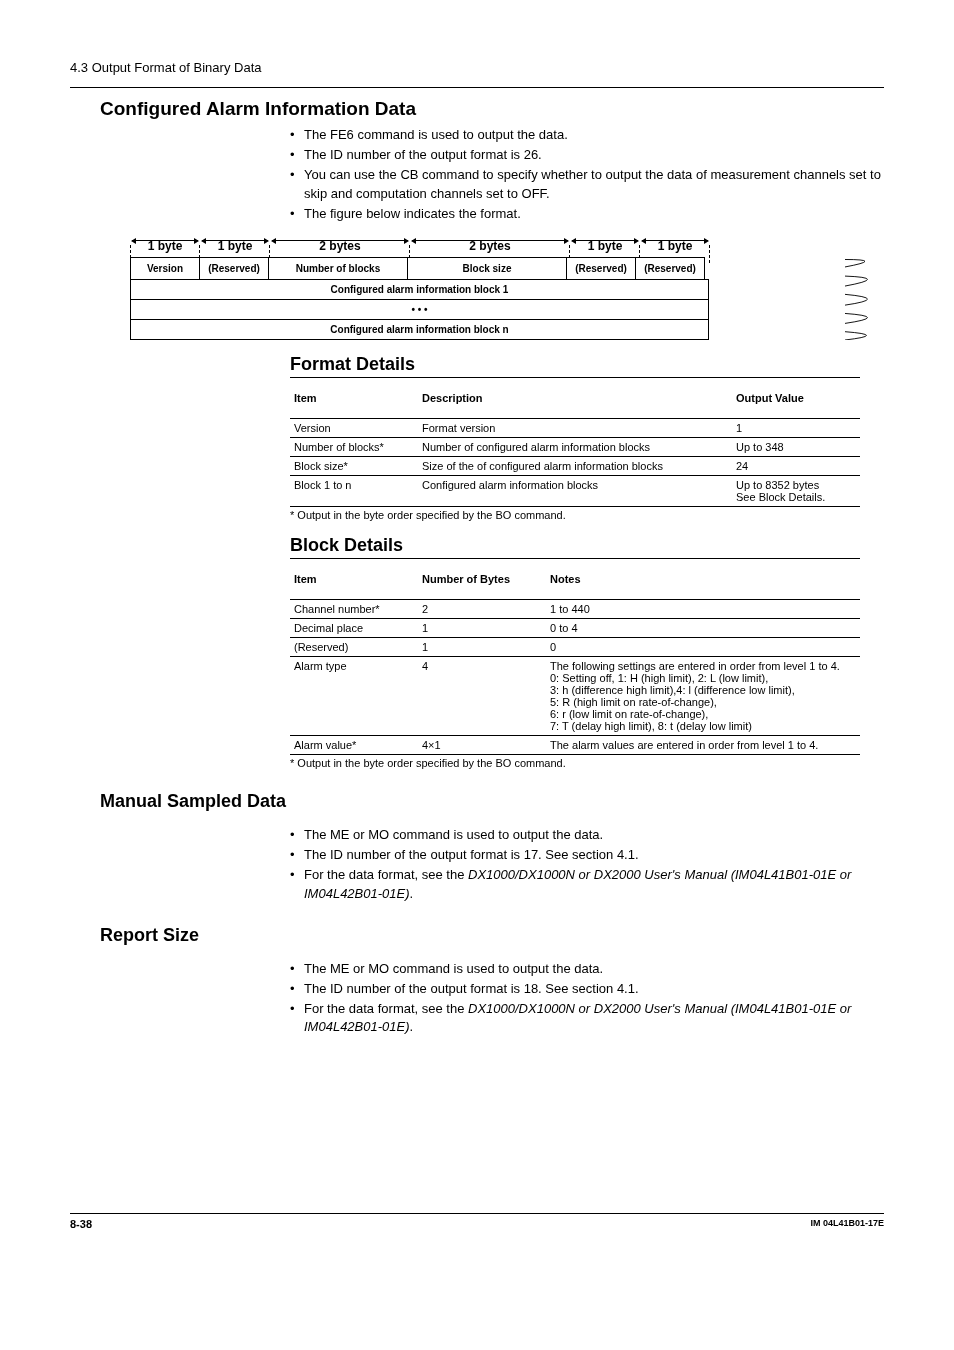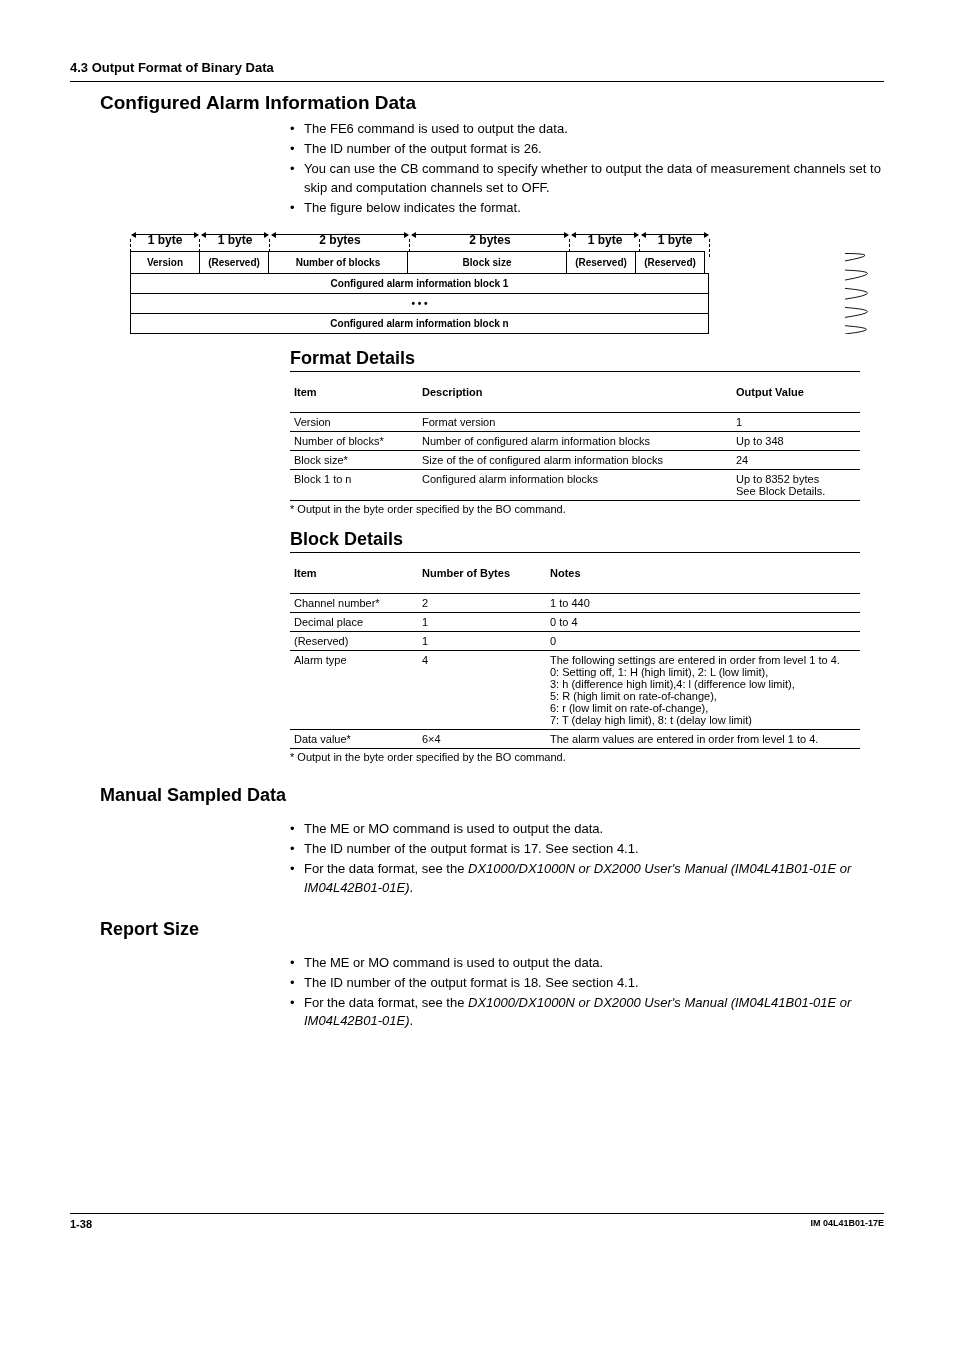--- a/index.html
+++ b/index.html
@@ -11,23 +11,23 @@
     font-size: 13px;
     width: 954px;
   }
   .page {
     padding: 60px 70px 40px 70px;
     position: relative;
     min-height: 1260px;
     box-sizing: border-box;
   }
   .section-header-text {
-    font-weight: bold;
+    font-weight: normal;
     font-size: 13px;
-    margin-bottom: 6px;
+    margin-bottom: 12px;
   }
   .top-rule {
     border-top: 1px solid #000;
     margin-bottom: 10px;
   }
   .h1 {
     font-size: 19px;
     font-weight: bold;
     margin: 6px 0 6px 30px;
   }
@@ -328,22 +328,22 @@
             <td>Alarm type</td>
             <td>4</td>
             <td style="white-space:pre-line">The following settings are entered in order from level 1 to 4.
 0: Setting off, 1: H (high limit), 2: L (low limit),
 3: h (difference high limit),4: l (difference low limit),
 5: R (high limit on rate-of-change),
 6: r (low limit on rate-of-change),
 7: T (delay high limit), 8: t (delay low limit)</td>
           </tr>
       <tr>
-            <td>Data value*</td>
-            <td>6×4</td>
+            <td>Alarm value*</td>
+            <td>4×1</td>
             <td style="white-space:pre-line">The alarm values are entered in order from level 1 to 4.</td>
           </tr>
     </tbody>
       </table>
     <div class="footnote">* Output in the byte order specified by the BO command.</div>
   </div>
 
   <div class="h1-left">Manual Sampled Data</div>
   <div class="indent">
     <div class="bullets">
@@ -378,17 +378,17 @@
       <div class="row">
           <span class="dot">•</span>
           <span class="txt">
         <span>For the data format, see the </span><span class="italic">DX1000/DX1000N or DX2000 User's Manual (IM04L41B01-01E or IM04L42B01-01E)</span><span>.</span>
       </span>
         </div>
     </div>
   </div>
 
   <div class="footer">
-    <span class="pg">1-38</span>
+    <span class="pg">8-38</span>
     <span style="font-size:9px;font-weight:bold">IM 04L41B01-17E</span>
   </div>
 
 </div>
 
 </body></html>

